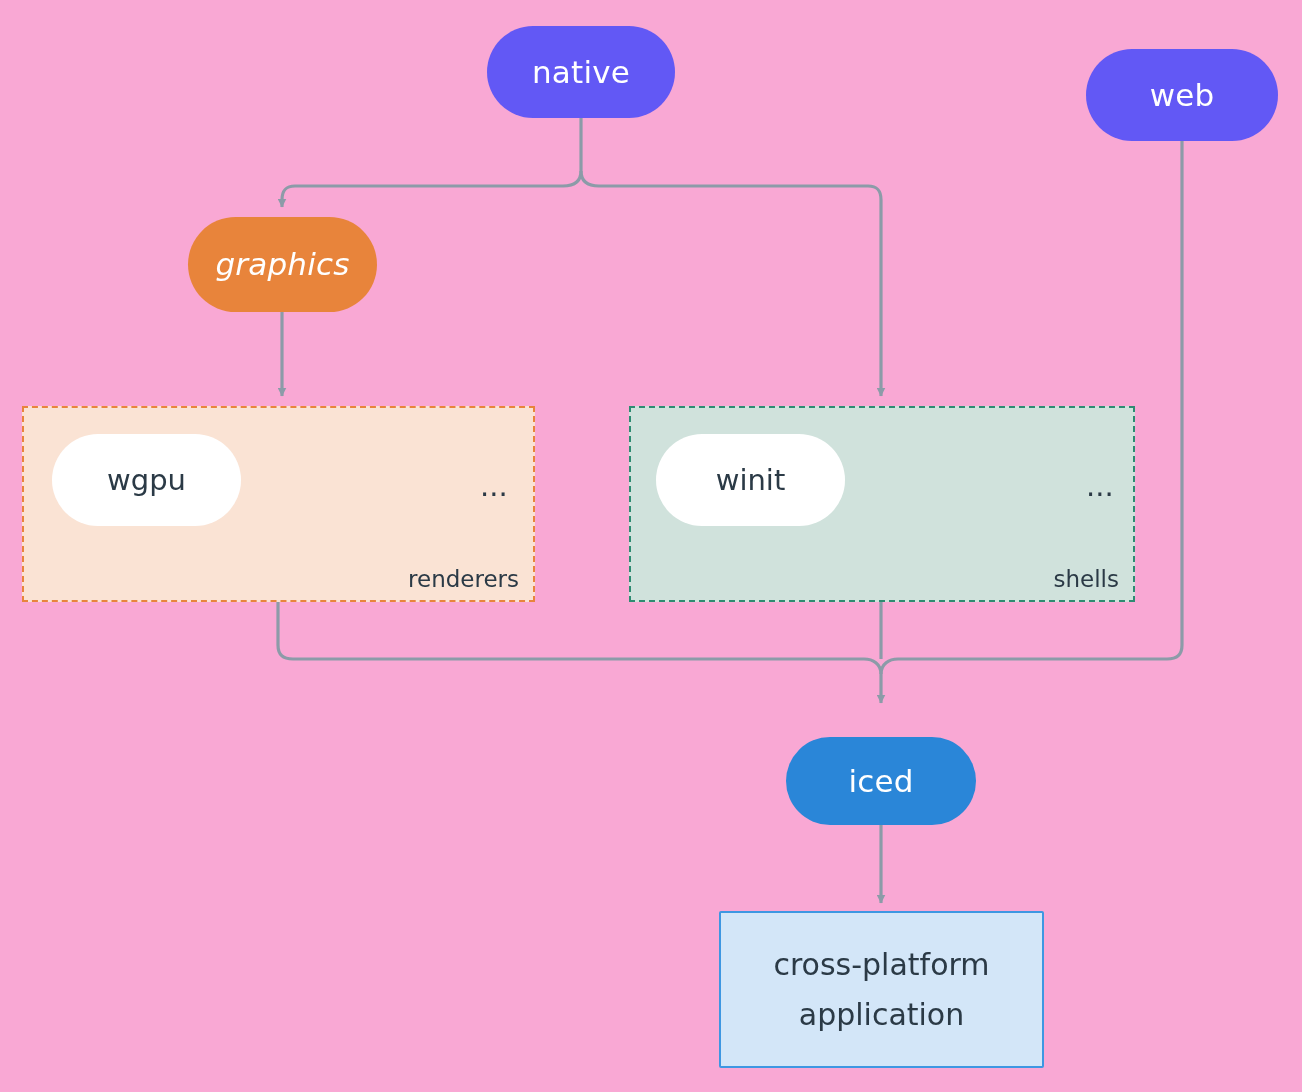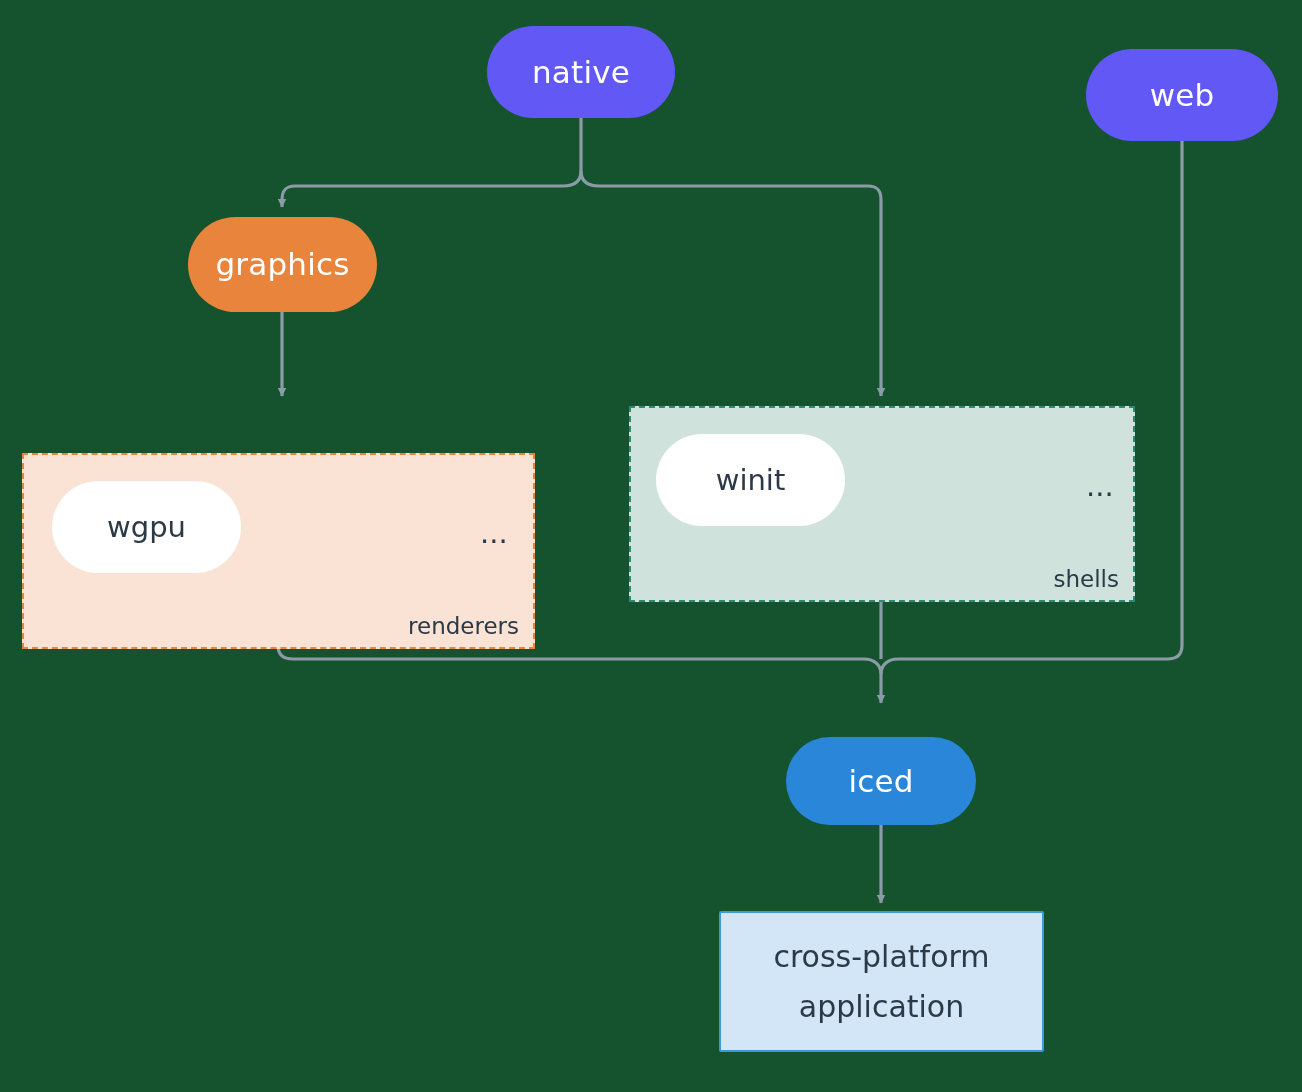--- a/index.html
+++ b/index.html
@@ -8,21 +8,21 @@
     padding: 0;
     background: #000000;
   }
   body {
     font-family: "DejaVu Sans", "Liberation Sans", sans-serif;
   }
   #canvas {
     position: relative;
     width: 1302px;
     height: 1092px;
-    background: #14532d;
+    background: #f9a8d4;
     overflow: hidden;
   }
   .edges {
     position: absolute;
     left: 0;
     top: 0;
     width: 1302px;
     height: 1092px;
     pointer-events: none;
   }
@@ -40,40 +40,39 @@
 
   
   .node-stadium {
     border-radius: 999px;
     color: #ffffff;
     font-size: 31px;
     letter-spacing: 0.2px;
   }
   .node-native   { background: #6258F5; }
   .node-web      { background: #6258F5; }
-  .node-graphics { background: #E8843B; }
+  .node-graphics { background: #E8843B; font-style: italic; }
   .node-iced     { background: #2A86D8; margin-top: 24px; }
 
   
   .node-pill {
     background: #FFFFFF;
     border-radius: 999px;
     color: #2B3A46;
     font-size: 29px;
   }
 
   
   .cluster {
     position: absolute;
     box-sizing: border-box;
   }
   .cluster-renderers {
     background: #FAE3D4;
     border: 2px dashed #E8843B;
-    margin-top: 47px;
   }
   .cluster-shells {
     background: #D0E2DC;
     border: 2px dashed #2E8B72;
   }
   .cluster-label {
     position: absolute;
     right: 14px;
     bottom: 8px;
     font-size: 23px;
@@ -165,18 +164,18 @@
 
     <span class="ellipsis" style="left:455px; top:64px;">...</span>
 
     <span class="cluster-label">shells</span>
   </div>
 
   <div class="node node-stadium node-iced" style="left:786px; top:713px; width:190px; height:88px;">
     <span>iced</span>
   </div>
 
-  <div class="node node-rect" style="left:719px; top:911px; width:325px; height:141px;gap:12px;">
+  <div class="node node-rect" style="left:719px; top:911px; width:325px; height:157px;gap:12px;">
     <span>cross-platform</span>
     <span>application</span>
   </div>
 
 </div>
 
 </body></html>

